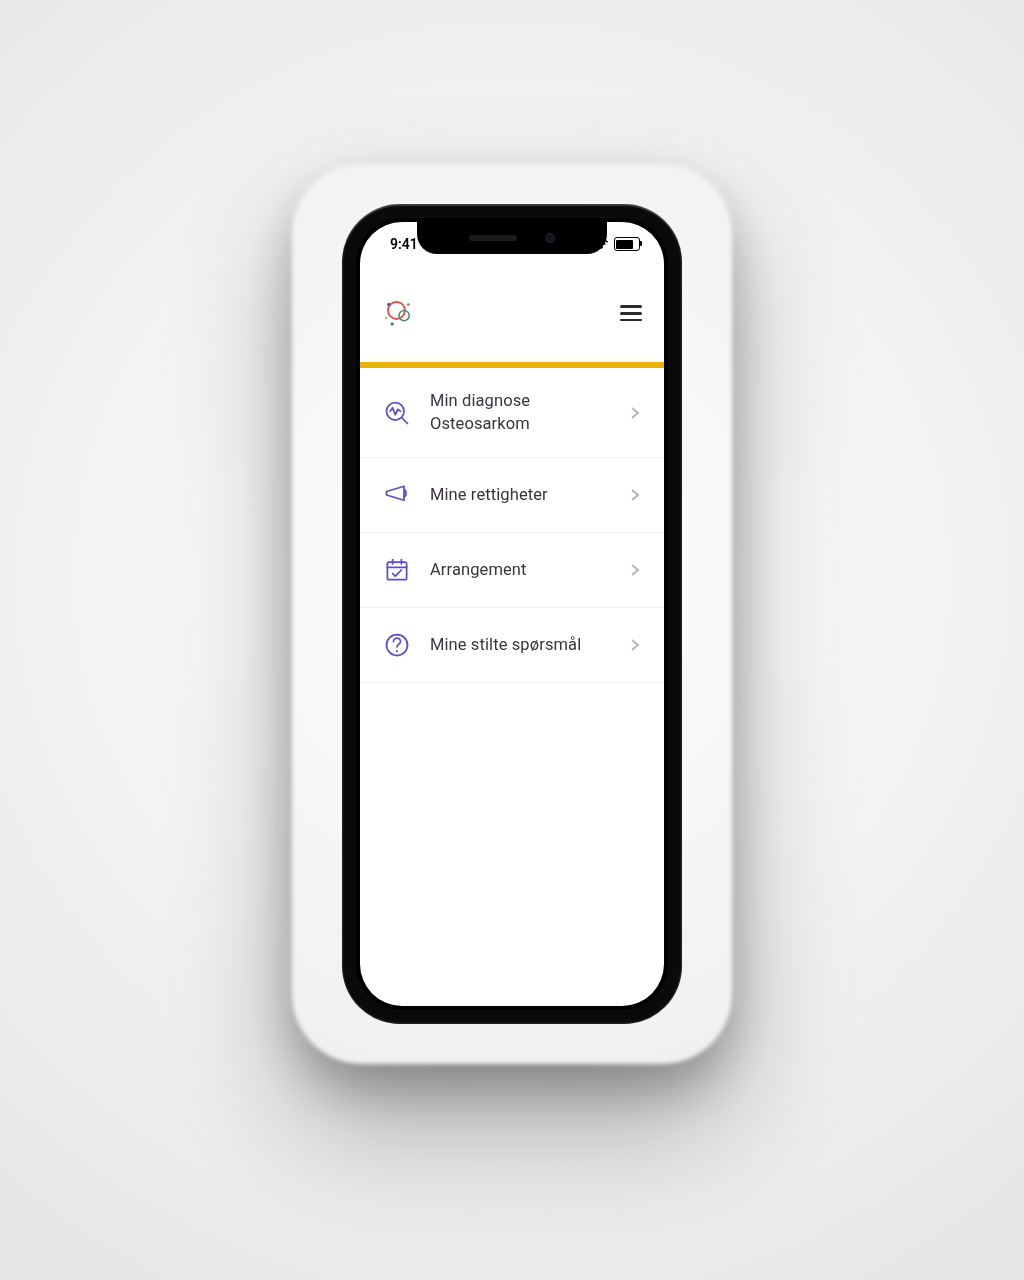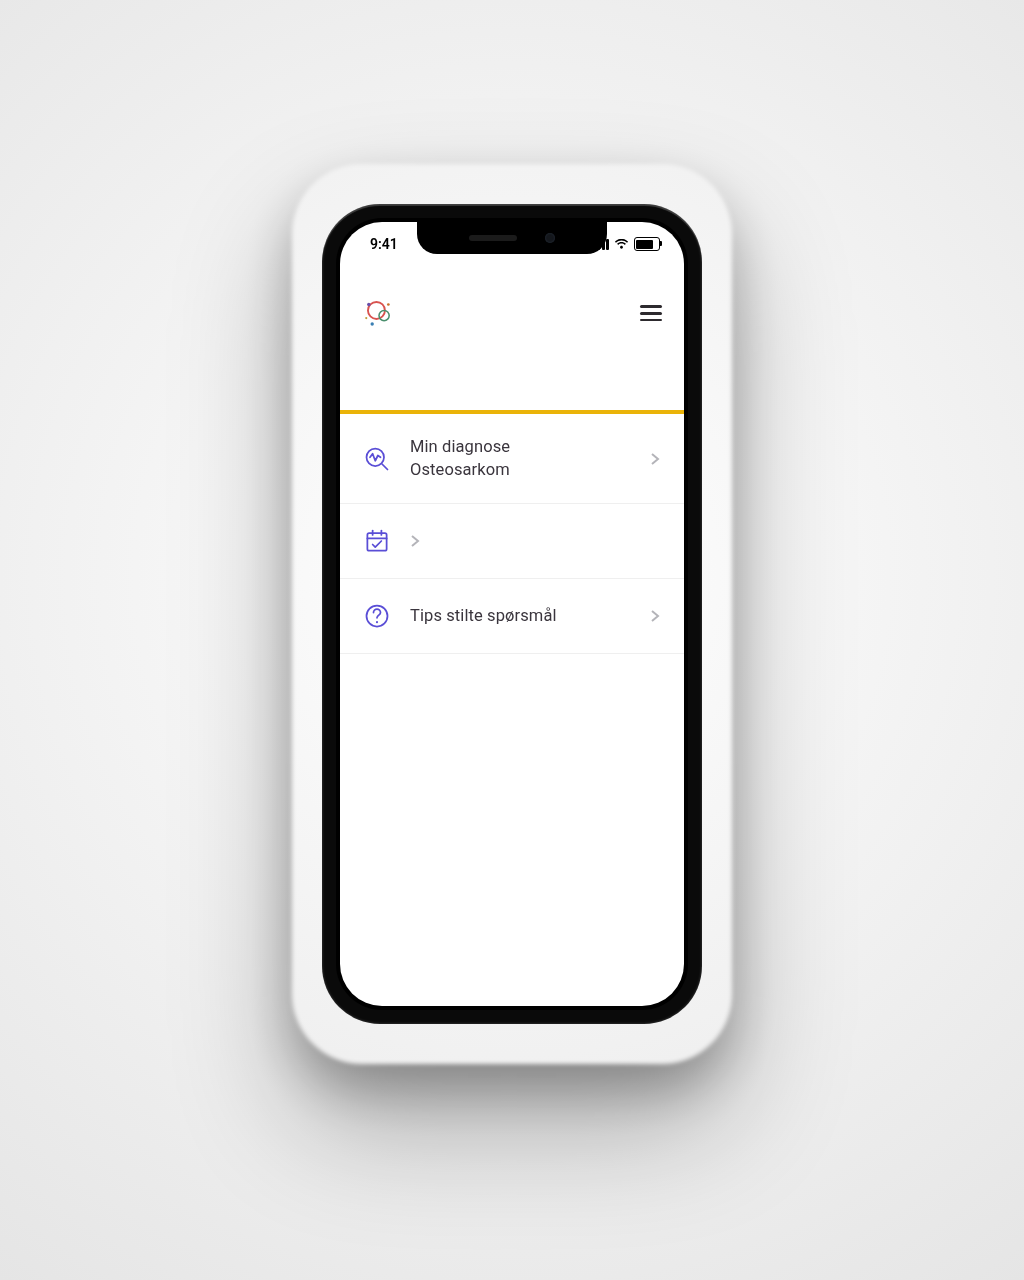--- a/index.html
+++ b/index.html
@@ -28,21 +28,21 @@
     border-radius:70px;
     box-shadow:
       0 60px 120px rgba(0,0,0,0.30),
       0 25px 50px rgba(0,0,0,0.25);
     filter:blur(2px);
   }
   .phone{
     position:absolute;
     left:50%;top:48%;
     transform:translate(-50%,-50%);
-    width:380px;height:820px;
+    width:340px;height:820px;
     background:#0a0a0a;
     border-radius:58px;
     padding:14px;
     box-sizing:border-box;
     box-shadow:
       inset 0 0 3px rgba(255,255,255,0.25),
       0 2px 0 rgba(255,255,255,0.15) inset;
   }
   .phone-inner{
     width:100%;height:100%;
@@ -98,21 +98,21 @@
   
   .app-header{
     display:flex;align-items:center;justify-content:space-between;
     padding:30px 22px 32px 22px;
   }
   .logo{width:34px;height:34px;}
   .hamburger{width:22px;height:16px;display:flex;flex-direction:column;justify-content:space-between;cursor:pointer;}
   .hamburger span{height:2.4px;background:#2d2a2e;border-radius:2px;width:100%;}
 
   
-  .menu{border-top:4px solid #eab308;margin-top:48px;}
+  .menu{border-top:6px solid #eab308;}
   .menu-item{
     display:flex;align-items:center;gap:18px;
     padding:22px 22px;
     border-bottom:1px solid #efefef;
     cursor:pointer;
   }
   .menu-item .icon{
     width:30px;height:30px;flex:0 0 30px;
     display:flex;align-items:center;justify-content:center;
   }
@@ -192,49 +192,64 @@
           </span>
           <span class="label" style="white-space:pre-line;">Min diagnose
 Osteosarkom</span>
           <span class="chev">
             <svg width="10" height="14" viewBox="0 0 10 14" fill="none" stroke="currentColor" stroke-width="2">
                 <polyline points="2,2 8,7 2,12"></polyline>
               </svg>
           </span>
         </div>
 
+        <div class="menu-item">
+          <span class="icon">
+            <svg width="28" height="28" viewBox="0 0 32 32" fill="none" stroke="#5a4ed6" stroke-width="2" stroke-linecap="round" stroke-linejoin="round">
+              <path d="M4 12 L24 6 L24 22 L4 16 Z"></path>
+              <path d="M24 10 C27 10 27 18 24 18"></path>
+            </svg>
+          </span>
+          <span class="label">Mine rettigheter</span>
+          <span class="chev">
+            <svg width="10" height="14" viewBox="0 0 10 14" fill="none" stroke="currentColor" stroke-width="2">
+                <polyline points="2,2 8,7 2,12"></polyline>
+              </svg>
+          </span>
+        </div>
 
         <div class="menu-item">
           <span class="icon">
             <svg width="28" height="28" viewBox="0 0 32 32" fill="none" stroke="#5a4ed6" stroke-width="2" stroke-linecap="round" stroke-linejoin="round">
               <rect x="5" y="7" width="22" height="20" rx="2"></rect>
               <line x1="5" y1="13" x2="27" y2="13"></line>
               <line x1="11" y1="4" x2="11" y2="9"></line>
               <line x1="21" y1="4" x2="21" y2="9"></line>
               <polyline points="11,20 14,23 21,16"></polyline>
             </svg>
           </span>
+          <span class="label">Arrangement</span>
           <span class="chev">
             <svg width="10" height="14" viewBox="0 0 10 14" fill="none" stroke="currentColor" stroke-width="2">
                 <polyline points="2,2 8,7 2,12"></polyline>
               </svg>
           </span>
         </div>
 
 
 
         <div class="menu-item">
           <span class="icon">
             <svg width="28" height="28" viewBox="0 0 32 32" fill="none" stroke="#5a4ed6" stroke-width="2" stroke-linecap="round" stroke-linejoin="round">
               <circle cx="16" cy="16" r="12"></circle>
               <path d="M12 12c0-2.2 1.8-4 4-4s4 1.8 4 4c0 2-2 2.8-3 4-0.5 0.6-1 1.2-1 2"></path>
               <circle cx="16" cy="23" r="1.2" fill="#5a4ed6" stroke="none"></circle>
             </svg>
           </span>
-          <span class="label">Tips stilte spørsmål</span>
+          <span class="label">Mine stilte spørsmål</span>
           <span class="chev">
             <svg width="10" height="14" viewBox="0 0 10 14" fill="none" stroke="currentColor" stroke-width="2">
                 <polyline points="2,2 8,7 2,12"></polyline>
               </svg>
           </span>
         </div>
 
       </div>
 
     </div>

